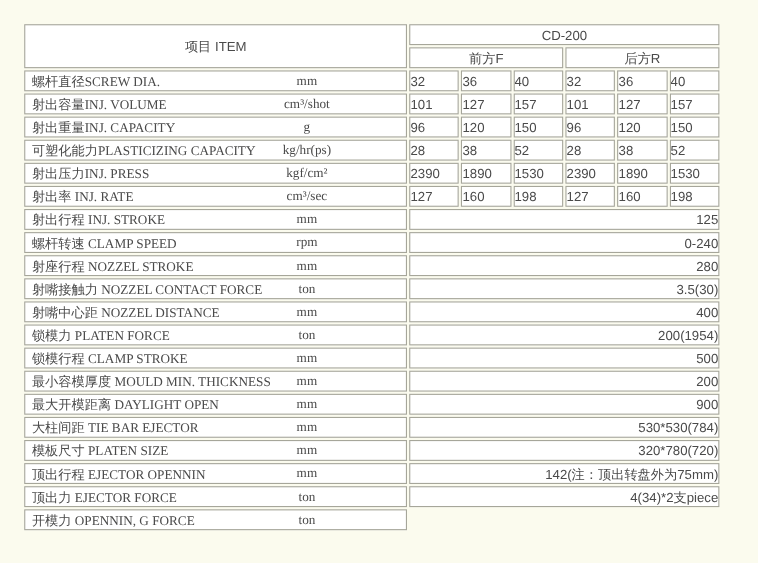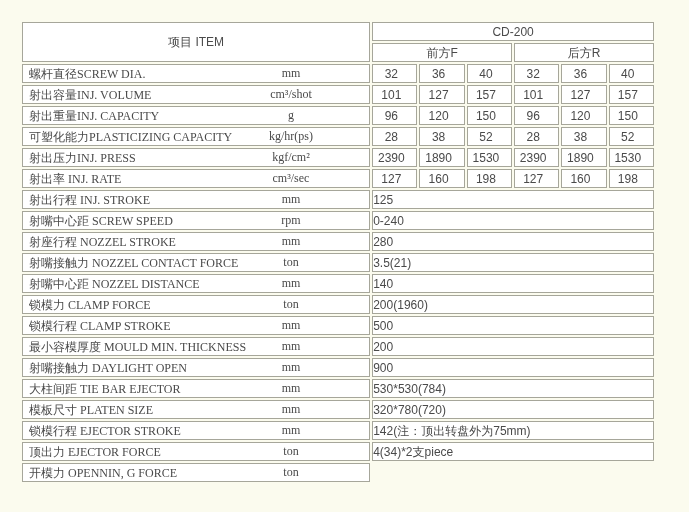--- a/index.html
+++ b/index.html
@@ -35,31 +35,31 @@
   }
   th { text-align: center; }
   td.item {
     position: relative;
     text-align: left;
     padding-left: 6px;
     font-family: Liberation Serif, serif;
   }
   td.item .unit {
     position: absolute;
-    left: 212px;
+    left: 200px;
     top: 0;
     width: 112px;
     text-align: center;
   }
   td.num {
-    text-align: center;
+    text-align: left;
     padding-right: 7px;
   }
   td.spanv {
-    text-align: left;
+    text-align: right;
   }
   td.ghost {
     background: transparent;
     border: none;
   }
 </style>
 </head>
 <body>
 
 <div class="page">
@@ -136,61 +136,61 @@
           <td class="num">198</td>
           <td class="num">127</td>
           <td class="num">160</td>
           <td class="num">198</td>
         </tr>
         <tr>
           <td class="item"><span>射出行程 INJ. STROKE</span><span class="unit">mm</span></td>
           <td class="spanv" colspan="6">125</td>
         </tr>
         <tr>
-          <td class="item"><span>射嘴中心距 SCREW SPEED</span><span class="unit">rpm</span></td>
+          <td class="item"><span>螺杆转速 CLAMP SPEED</span><span class="unit">rpm</span></td>
           <td class="spanv" colspan="6">0-240</td>
         </tr>
         <tr>
           <td class="item"><span>射座行程 NOZZEL STROKE</span><span class="unit">mm</span></td>
           <td class="spanv" colspan="6">280</td>
         </tr>
         <tr>
           <td class="item"><span>射嘴接触力 NOZZEL CONTACT FORCE</span><span class="unit">ton</span></td>
-          <td class="spanv" colspan="6">3.5(21)</td>
+          <td class="spanv" colspan="6">3.5(30)</td>
         </tr>
         <tr>
           <td class="item"><span>射嘴中心距 NOZZEL DISTANCE</span><span class="unit">mm</span></td>
-          <td class="spanv" colspan="6">140</td>
-        </tr>
-        <tr>
-          <td class="item"><span>锁模力 CLAMP FORCE</span><span class="unit">ton</span></td>
-          <td class="spanv" colspan="6">200(1960)</td>
+          <td class="spanv" colspan="6">400</td>
+        </tr>
+        <tr>
+          <td class="item"><span>锁模力 PLATEN FORCE</span><span class="unit">ton</span></td>
+          <td class="spanv" colspan="6">200(1954)</td>
         </tr>
         <tr>
           <td class="item"><span>锁模行程 CLAMP STROKE</span><span class="unit">mm</span></td>
           <td class="spanv" colspan="6">500</td>
         </tr>
         <tr>
           <td class="item"><span>最小容模厚度 MOULD MIN. THICKNESS</span><span class="unit">mm</span></td>
           <td class="spanv" colspan="6">200</td>
         </tr>
         <tr>
-          <td class="item"><span>射嘴接触力 DAYLIGHT OPEN</span><span class="unit">mm</span></td>
+          <td class="item"><span>最大开模距离 DAYLIGHT OPEN</span><span class="unit">mm</span></td>
           <td class="spanv" colspan="6">900</td>
         </tr>
         <tr>
           <td class="item"><span>大柱间距 TIE BAR EJECTOR</span><span class="unit">mm</span></td>
           <td class="spanv" colspan="6">530*530(784)</td>
         </tr>
         <tr>
           <td class="item"><span>模板尺寸 PLATEN SIZE</span><span class="unit">mm</span></td>
           <td class="spanv" colspan="6">320*780(720)</td>
         </tr>
         <tr>
-          <td class="item"><span>锁模行程 EJECTOR STROKE</span><span class="unit">mm</span></td>
+          <td class="item"><span>顶出行程 EJECTOR OPENNIN</span><span class="unit">mm</span></td>
           <td class="spanv" colspan="6">142(注：顶出转盘外为75mm)</td>
         </tr>
         <tr>
           <td class="item"><span>顶出力 EJECTOR FORCE</span><span class="unit">ton</span></td>
           <td class="spanv" colspan="6">4(34)*2支piece</td>
         </tr>
         <tr>
           <td class="item"><span>开模力 OPENNIN, G FORCE</span><span class="unit">ton</span></td>
           <td class="ghost" colspan="6"></td>
         </tr>

